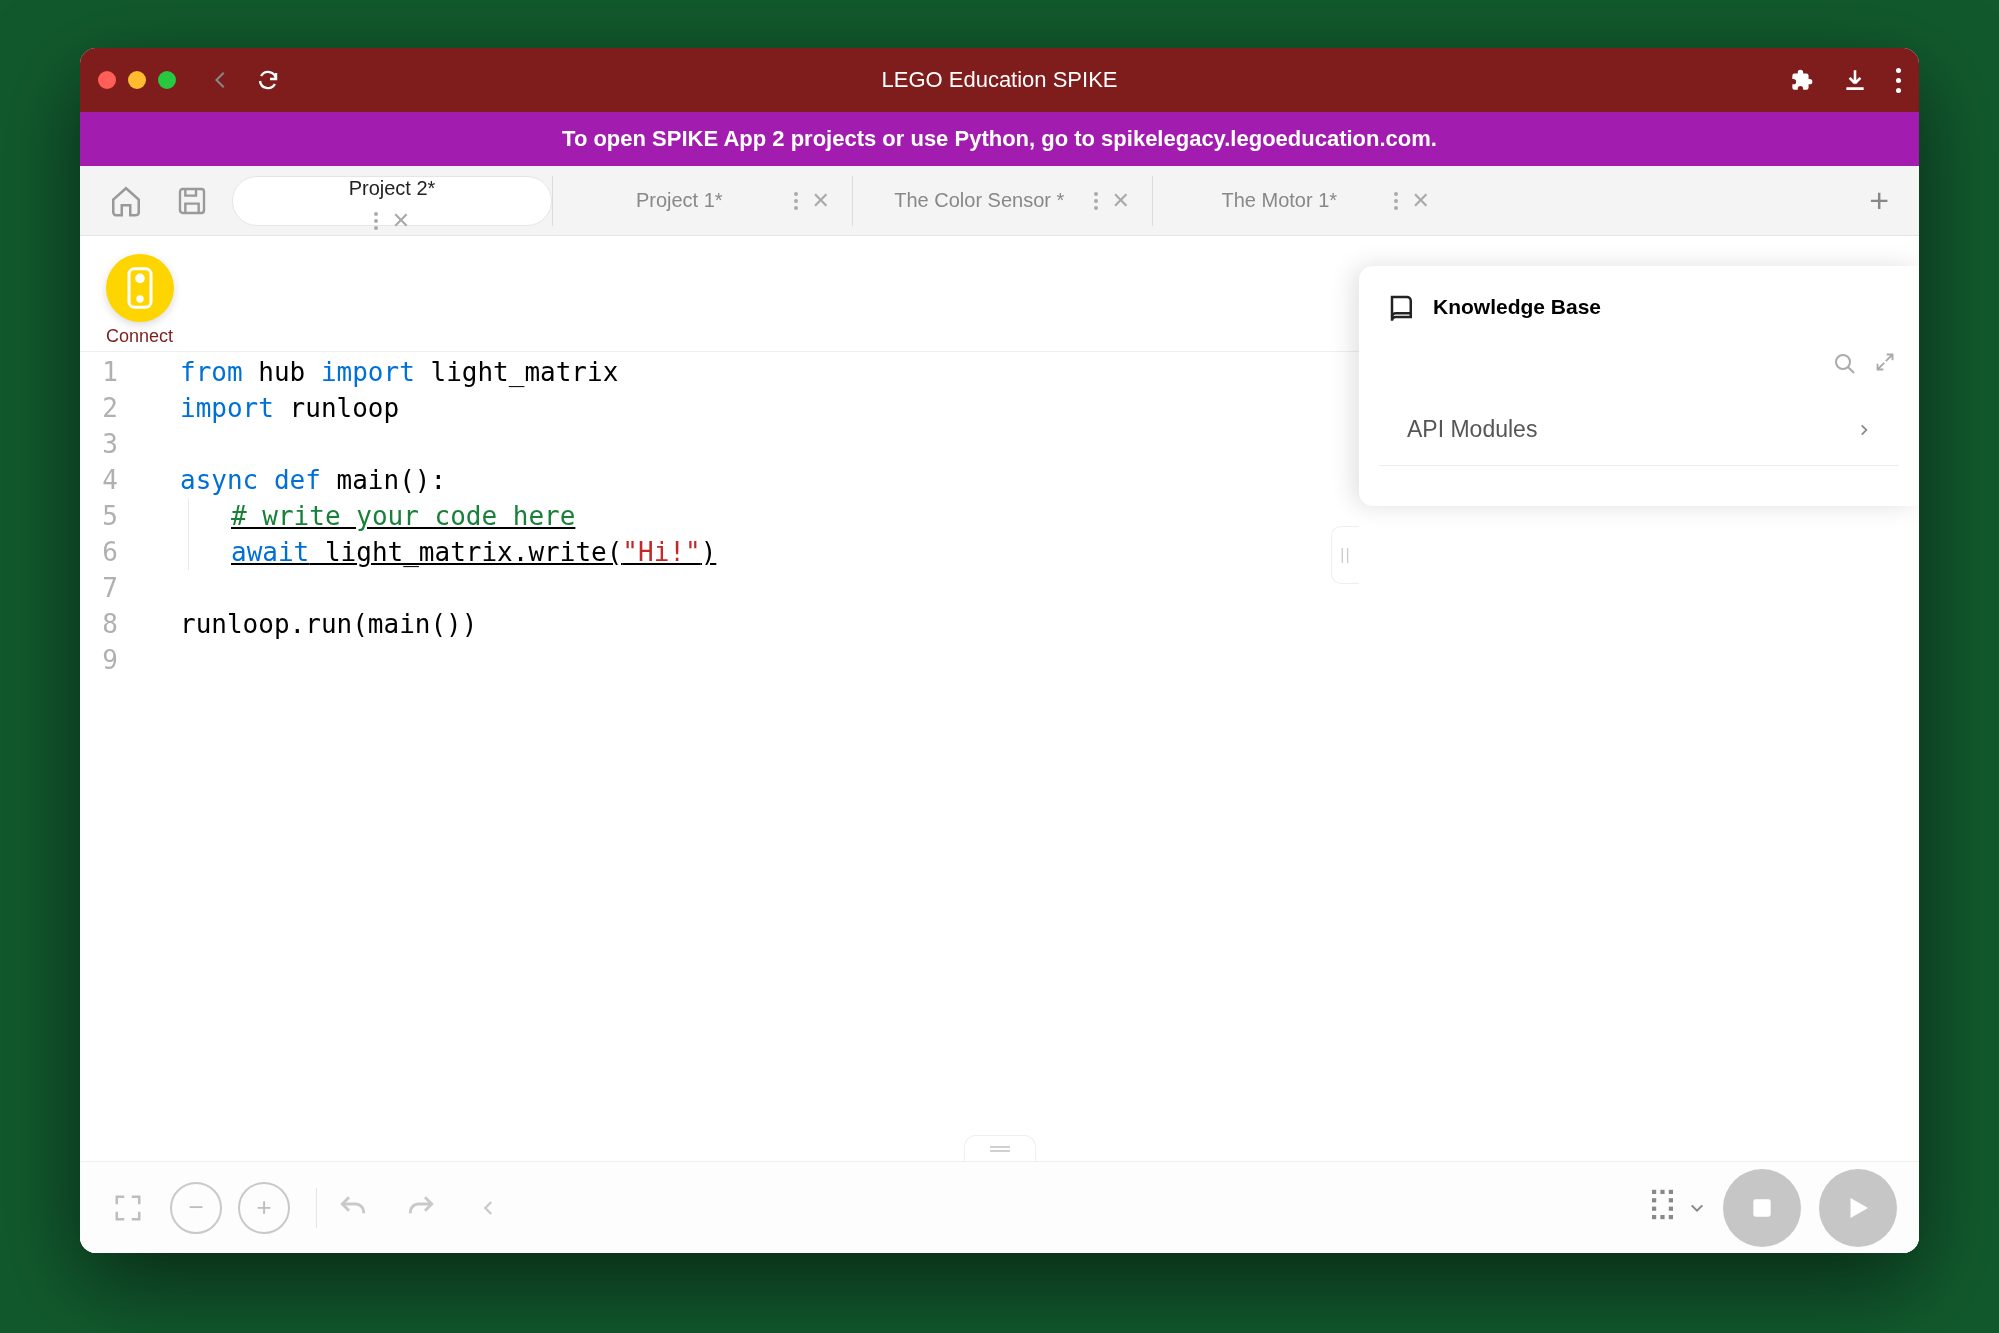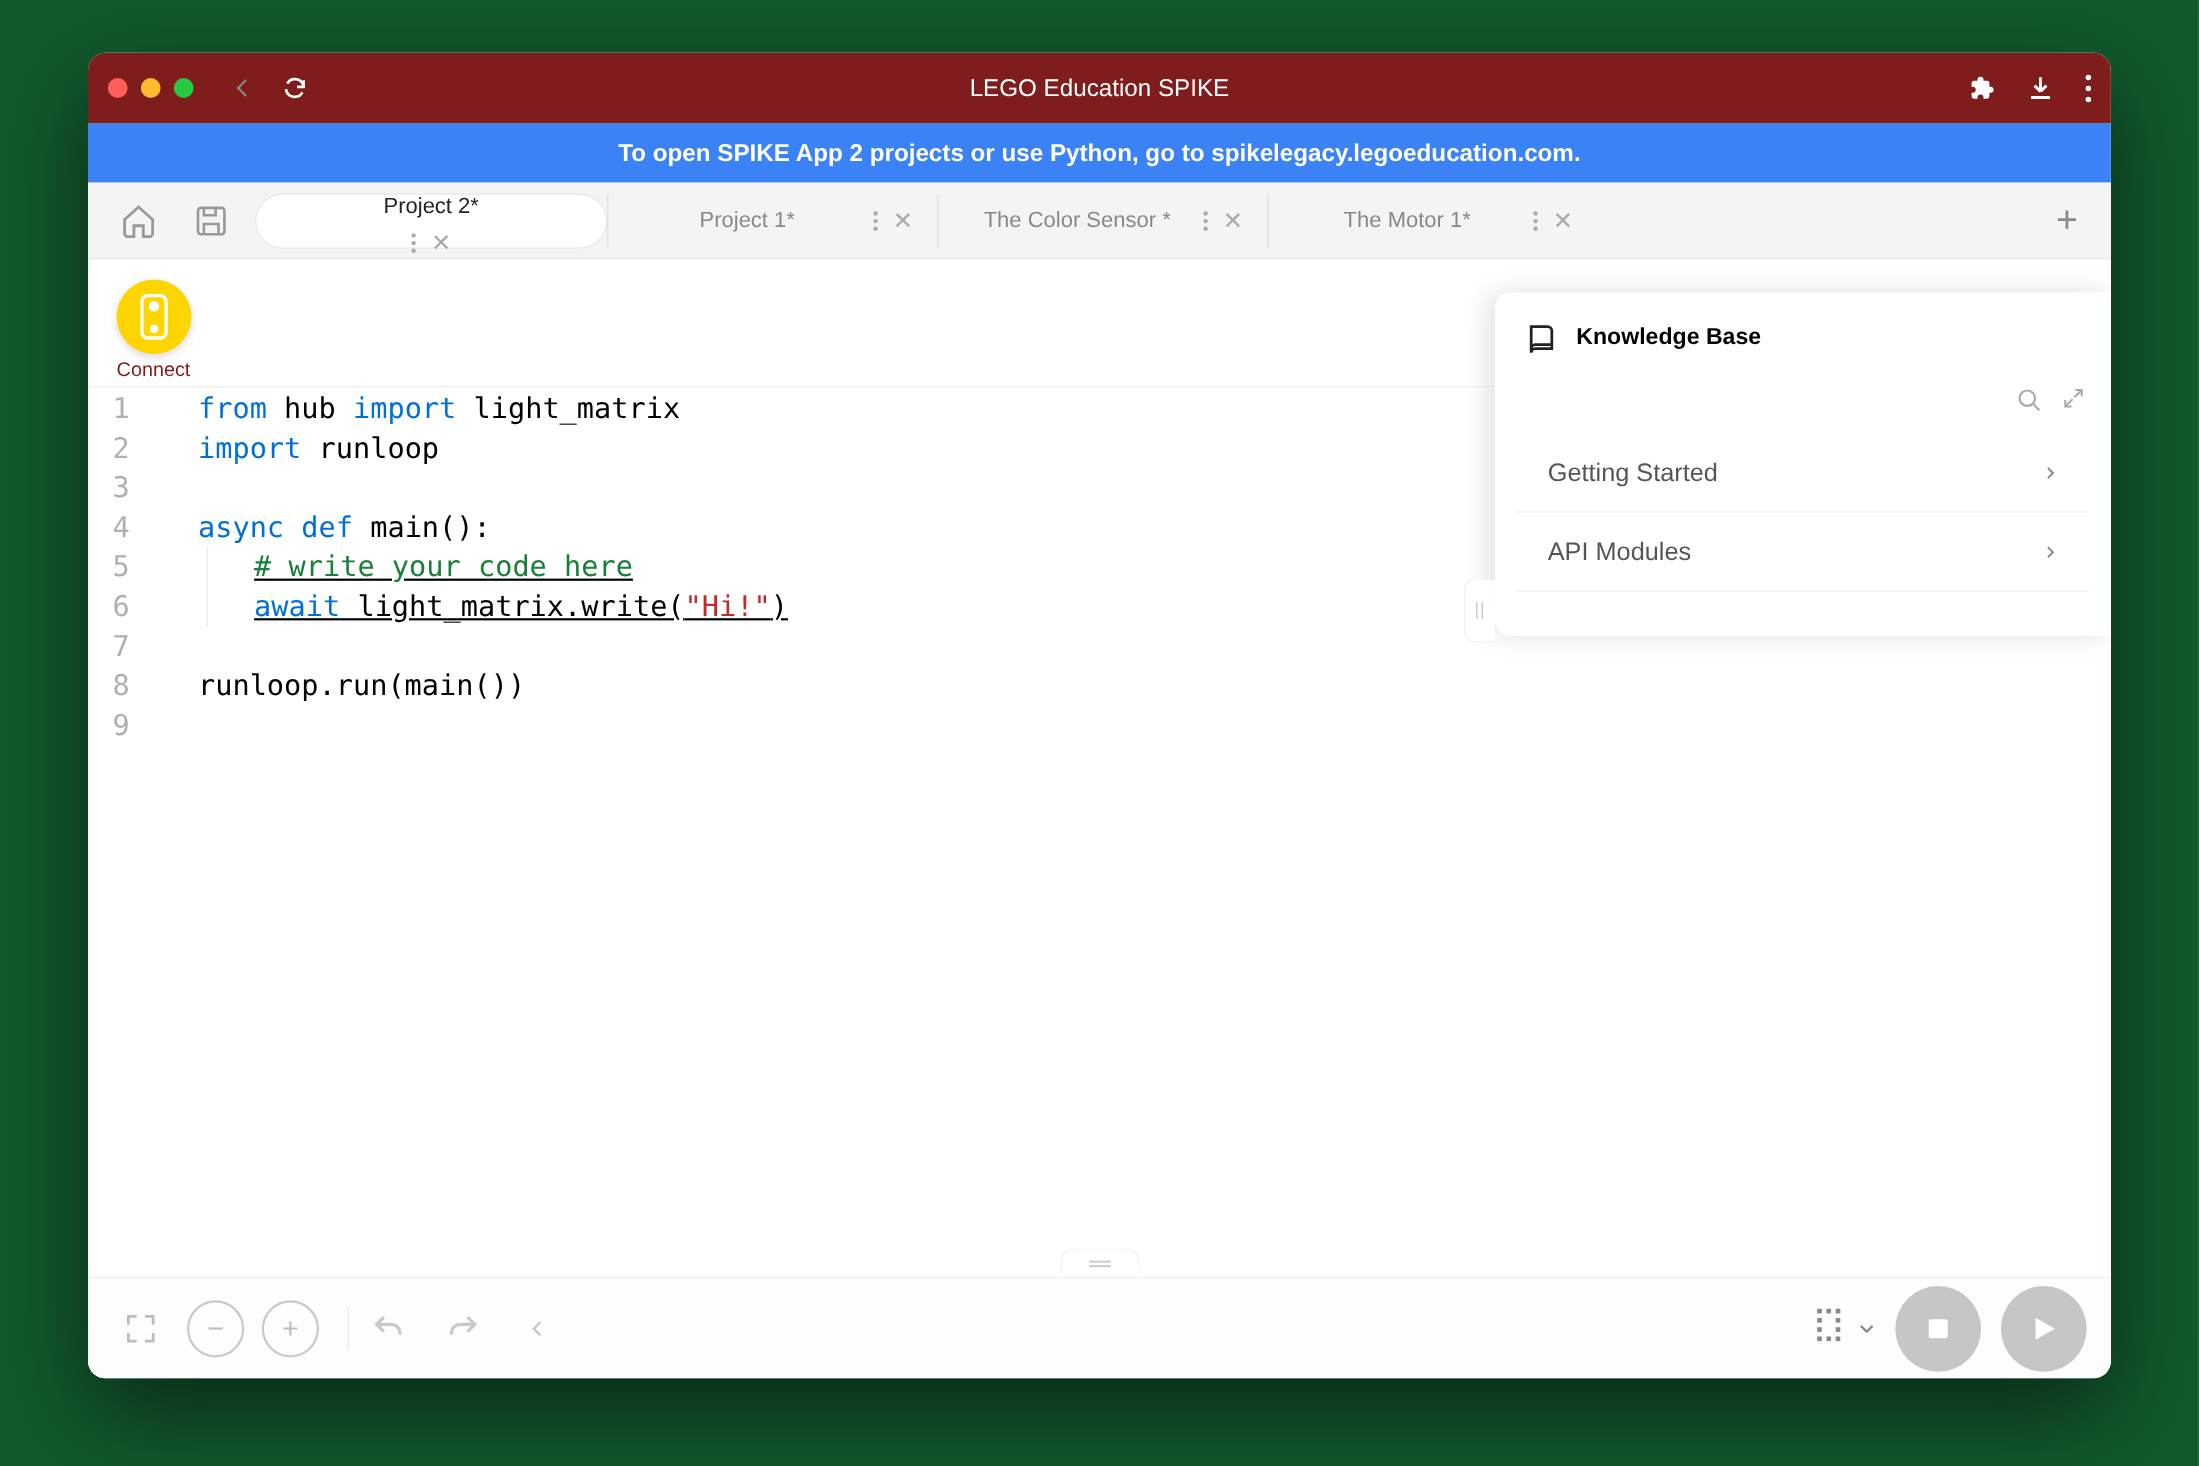--- a/index.html
+++ b/index.html
@@ -32,21 +32,21 @@
   .traffic { display: flex; gap: 12px; margin-right: 22px; }
   .tl { width: 18px; height: 18px; border-radius: 50%; }
   .tl.r { background:#ff5f57; } .tl.y{background:#febc2e;} .tl.g{background:#28c840;}
   .nav-btn { color:#aaa; margin: 0 12px; display:flex; align-items:center; }
   .title {
     position: absolute; left: 50%; transform: translateX(-50%);
     font-size: 22px; font-weight: 500; color: #fff;
   }
   .right-icons { margin-left: auto; display: flex; gap: 28px; align-items:center; color:#fff; }
   .banner {
-    background: #3b82f6;
+    background: #a21caf;
     color: #fff;
     text-align: center;
     font-size: 22px;
     font-weight: 700;
     padding: 14px 0;
   }
   .tabstrip {
     background: #f4f4f4;
     border-bottom: 1px solid #e5e5e5;
     display: flex;
@@ -311,28 +311,20 @@
       <div class="tools">
         <span>
           <svg width="24" height="24" viewBox="0 0 24 24" fill="none" stroke="#aaa" stroke-width="2">
               <circle cx="10" cy="10" r="7"></circle>
               <path d="M21 21l-6-6"></path>
             </svg>
         </span>
         <span>
           <svg width="20" height="20" viewBox="0 0 24 24" fill="none" stroke="#aaa" stroke-width="2.2">
               <path d="M14 3h7v7M10 21H3v-7M21 3l-8 8M3 21l8-8"></path>
-            </svg>
-        </span>
-      </div>
-      <div class="kb-item">
-        <span>Getting Started</span>
-        <span>
-          <svg width="14" height="14" viewBox="0 0 24 24" fill="none" stroke="#888" stroke-width="3">
-              <path d="M8 4l8 8-8 8"></path>
             </svg>
         </span>
       </div>
       <div class="kb-item">
         <span>API Modules</span>
         <span>
           <svg width="14" height="14" viewBox="0 0 24 24" fill="none" stroke="#888" stroke-width="3">
               <path d="M8 4l8 8-8 8"></path>
             </svg>
         </span>

